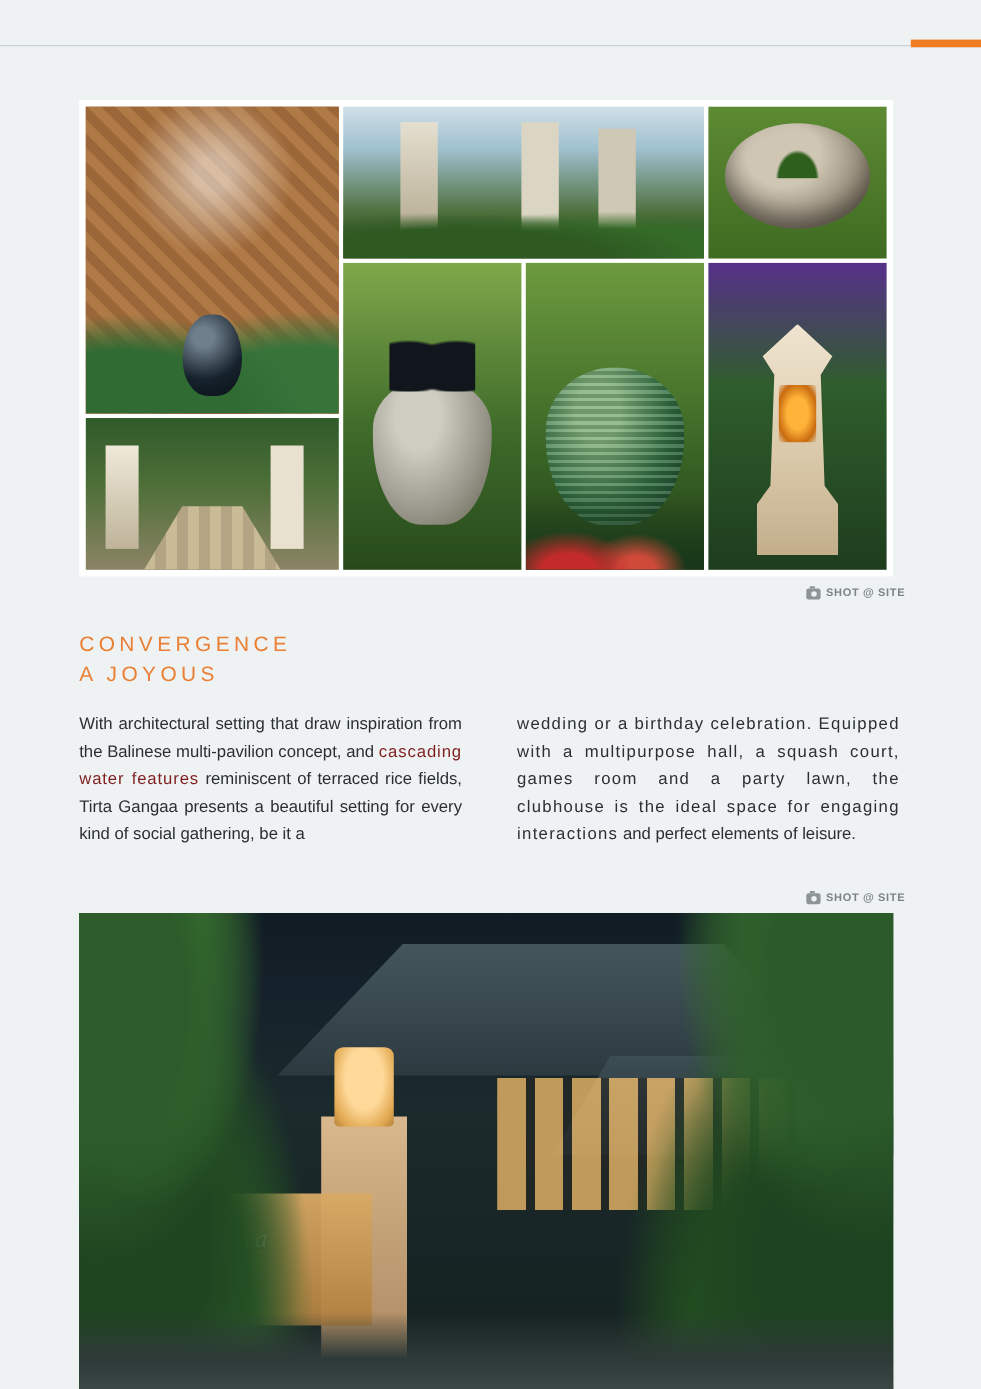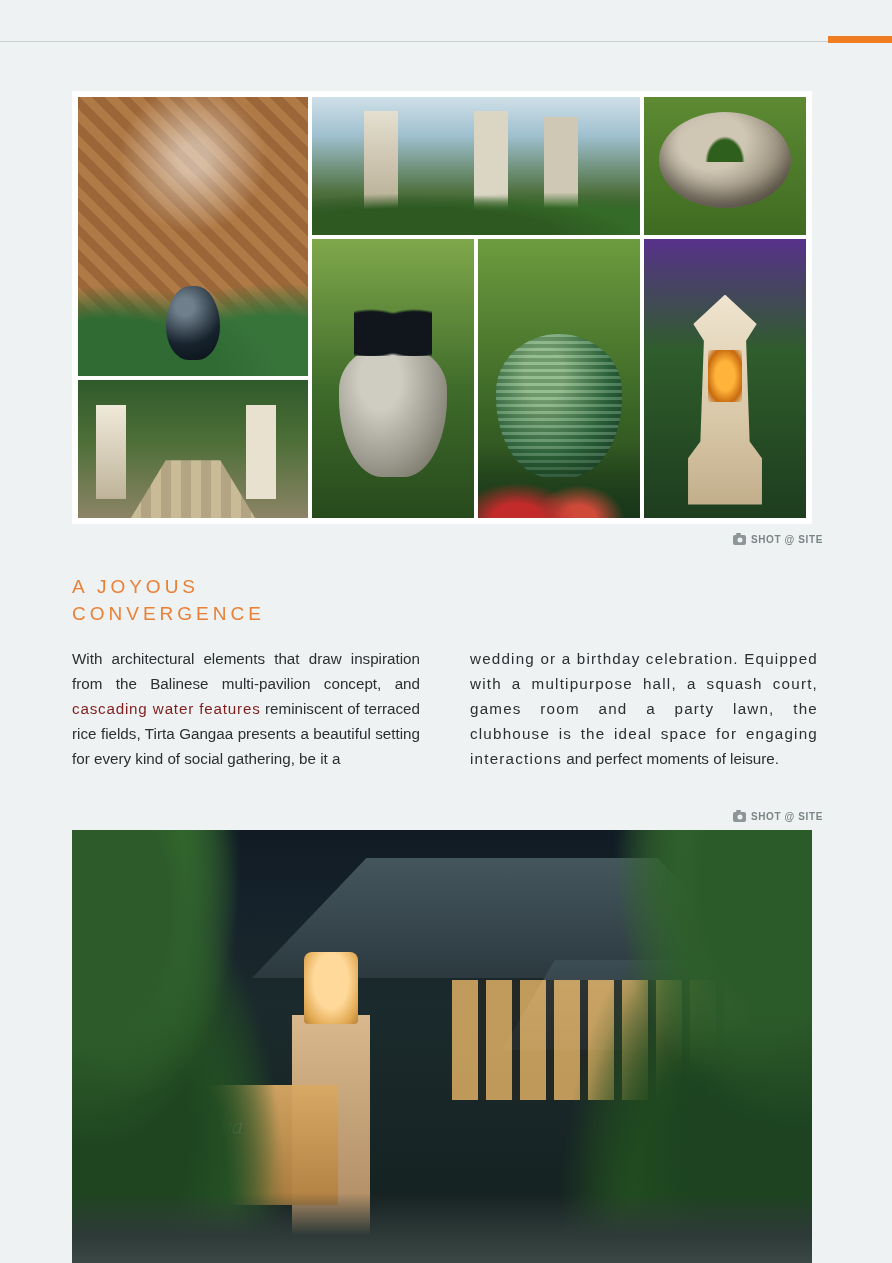--- a/index.html
+++ b/index.html
@@ -419,30 +419,30 @@
     <div class="tile t-lantern"></div>
     <div class="tile t-path"></div>
   </div>
 
   <div class="credit" id="credit-top">
     <span class="cam"></span>
     <span>SHOT @ SITE</span>
   </div>
 
   <div class="heading">
+    <div>CONVERGENCE</div>
     <div>A JOYOUS</div>
-    <div>CONVERGENCE</div>
   </div>
 
   <div class="col" id="col-left">
-    <span>With architectural elements that draw inspiration from the Balinese multi-pavilion concept, and </span><span class="hl">cascading water features</span><span> reminiscent of terraced rice fields, Tirta Gangaa presents a beautiful setting for every kind of social gathering, be it a</span>
+    <span>With architectural setting that draw inspiration from the Balinese multi-pavilion concept, and </span><span class="hl">cascading water features</span><span> reminiscent of terraced rice fields, Tirta Gangaa presents a beautiful setting for every kind of social gathering, be it a</span>
   </div>
 
   <div class="col" id="col-right">
-    <span class="sp">wedding or a birthday celebration. Equipped with a multipurpose hall, a squash court, games room and a party lawn, the clubhouse is the ideal space for </span><span class="sp">engaging interactions</span><span> and perfect moments of leisure.</span>
+    <span class="sp">wedding or a birthday celebration. Equipped with a multipurpose hall, a squash court, games room and a party lawn, the clubhouse is the ideal space for </span><span class="sp">engaging interactions</span><span> and perfect elements of leisure.</span>
   </div>
 
   <div class="credit" id="credit-mid">
     <span class="cam"></span>
     <span>SHOT @ SITE</span>
   </div>
 
   <div class="photo-bottom">
     <div class="pb-roof"></div>
     <div class="pb-roof2"></div>

